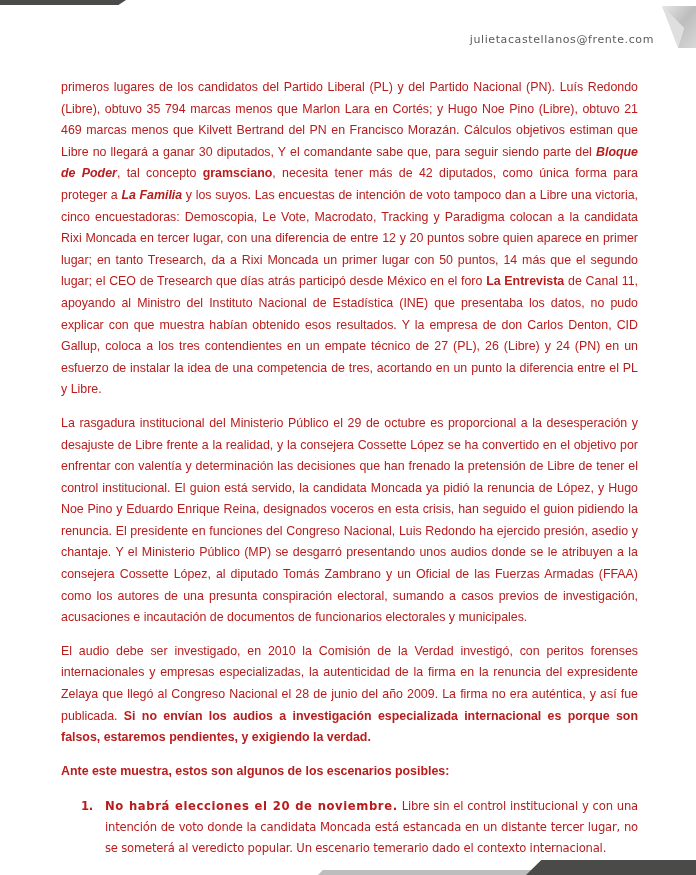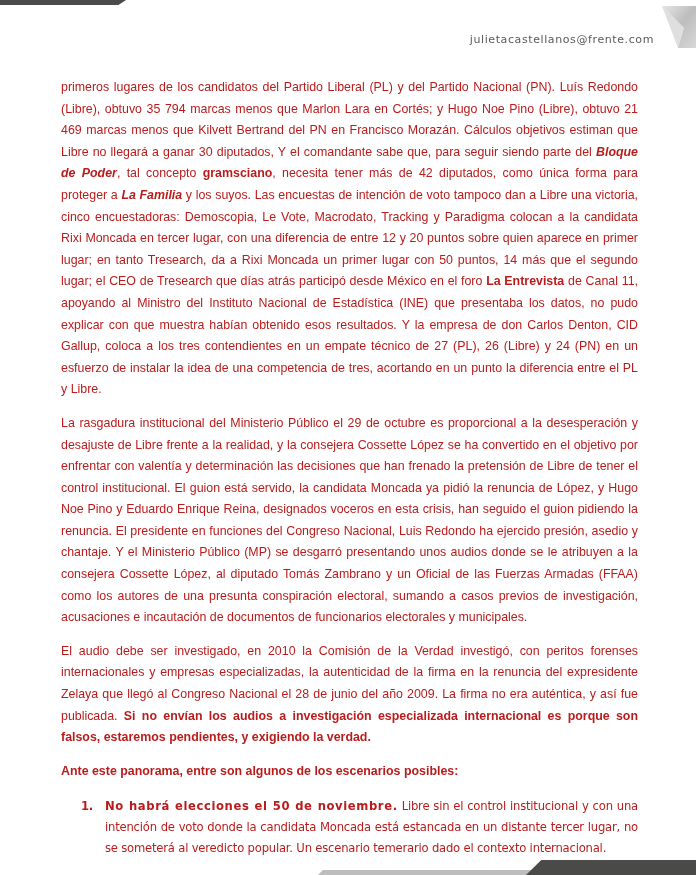--- a/index.html
+++ b/index.html
@@ -129,24 +129,24 @@
   </svg>
 </div>
 
 <div class="content">
   <p><span>primeros lugares de los candidatos del Partido Liberal (PL) y del Partido Nacional (PN).  Luís Redondo (Libre), obtuvo 35 794 marcas menos que Marlon Lara en Cortés; y Hugo Noe Pino (Libre), obtuvo 21 469 marcas menos que Kilvett Bertrand del PN en Francisco Morazán.  Cálculos objetivos estiman que Libre no llegará a ganar 30 diputados, Y el comandante sabe que, para seguir siendo parte del </span><i><b>Bloque de Poder</b></i><span>, tal concepto </span><b>gramsciano</b><span>, necesita tener más de 42 diputados, como única forma para proteger a </span><i><b>La Familia</b></i><span> y los suyos.  Las encuestas de intención de voto tampoco dan a Libre una victoria, cinco encuestadoras: Demoscopia, Le Vote, Macrodato, Tracking y Paradigma colocan a la candidata Rixi Moncada en tercer lugar, con una diferencia de entre 12 y 20 puntos sobre quien aparece en  primer lugar; en tanto Tresearch,  da a Rixi Moncada  un primer lugar con 50 puntos, 14 más que el segundo lugar; el CEO de Tresearch que días atrás  participó desde México  en el foro </span><b>La Entrevista</b><span> de  Canal 11, apoyando al Ministro del Instituto Nacional de Estadística (INE) que presentaba los datos, no pudo explicar con que muestra habían obtenido esos resultados. Y la empresa de don Carlos Denton, CID Gallup, coloca a los tres contendientes en un empate técnico de 27 (PL), 26 (Libre) y 24 (PN) en un esfuerzo de instalar la idea de una competencia de tres, acortando en un punto la diferencia entre el PL y Libre.</span></p>
 
   <p>La rasgadura institucional del Ministerio Público el 29 de octubre es proporcional a la desesperación y desajuste de Libre frente a la realidad, y la consejera Cossette López se ha convertido en el objetivo por enfrentar con valentía y determinación las decisiones que han frenado la pretensión de Libre de tener el control institucional. El guion está servido, la candidata Moncada ya pidió la renuncia de López, y Hugo Noe Pino y Eduardo Enrique Reina, designados voceros en esta crisis, han seguido el guion pidiendo la renuncia. El presidente en funciones del Congreso Nacional, Luis Redondo ha ejercido presión, asedio y chantaje.  Y el Ministerio Público (MP) se desgarró presentando unos audios donde se le atribuyen a la consejera Cossette López, al diputado Tomás Zambrano y un Oficial de las Fuerzas Armadas (FFAA) como los autores de una presunta conspiración electoral, sumando a casos previos de investigación, acusaciones e incautación de documentos de funcionarios electorales y municipales.</p>
 
   <p><span> El audio debe ser investigado, en 2010 la Comisión de la Verdad investigó, con peritos forenses internacionales y empresas especializadas, la autenticidad de la firma en la renuncia del expresidente Zelaya que llegó al Congreso Nacional el 28 de junio del año 2009. La firma no era auténtica, y así fue publicada.  </span><b>Si no envían los audios a investigación especializada internacional es porque son falsos, estaremos pendientes, y exigiendo la verdad.</b></p>
 
-  <p class="lead-bold">Ante este panorama, entre son algunos de los escenarios posibles:</p>
+  <p class="lead-bold">Ante este muestra, estos son algunos de los escenarios posibles:</p>
 
   <ol class="scenario-list">
     <li class="scenario-item">
       <span class="scenario-num">1.</span>
-      <span class="scenario-title">No habrá elecciones el 50 de noviembre.</span><span> Libre sin el control institucional y con una intención de voto donde la candidata Moncada está estancada en un distante tercer lugar, no se someterá al veredicto popular.  Un escenario temerario dado el contexto internacional.</span>
+      <span class="scenario-title">No habrá elecciones el 20 de noviembre.</span><span> Libre sin el control institucional y con una intención de voto donde la candidata Moncada está estancada en un distante tercer lugar, no se someterá al veredicto popular.  Un escenario temerario dado el contexto internacional.</span>
     </li>
   </ol>
 </div>
 
 <div class="footer-light"></div>
 <div class="footer-dark"></div>
 
 </body></html>

